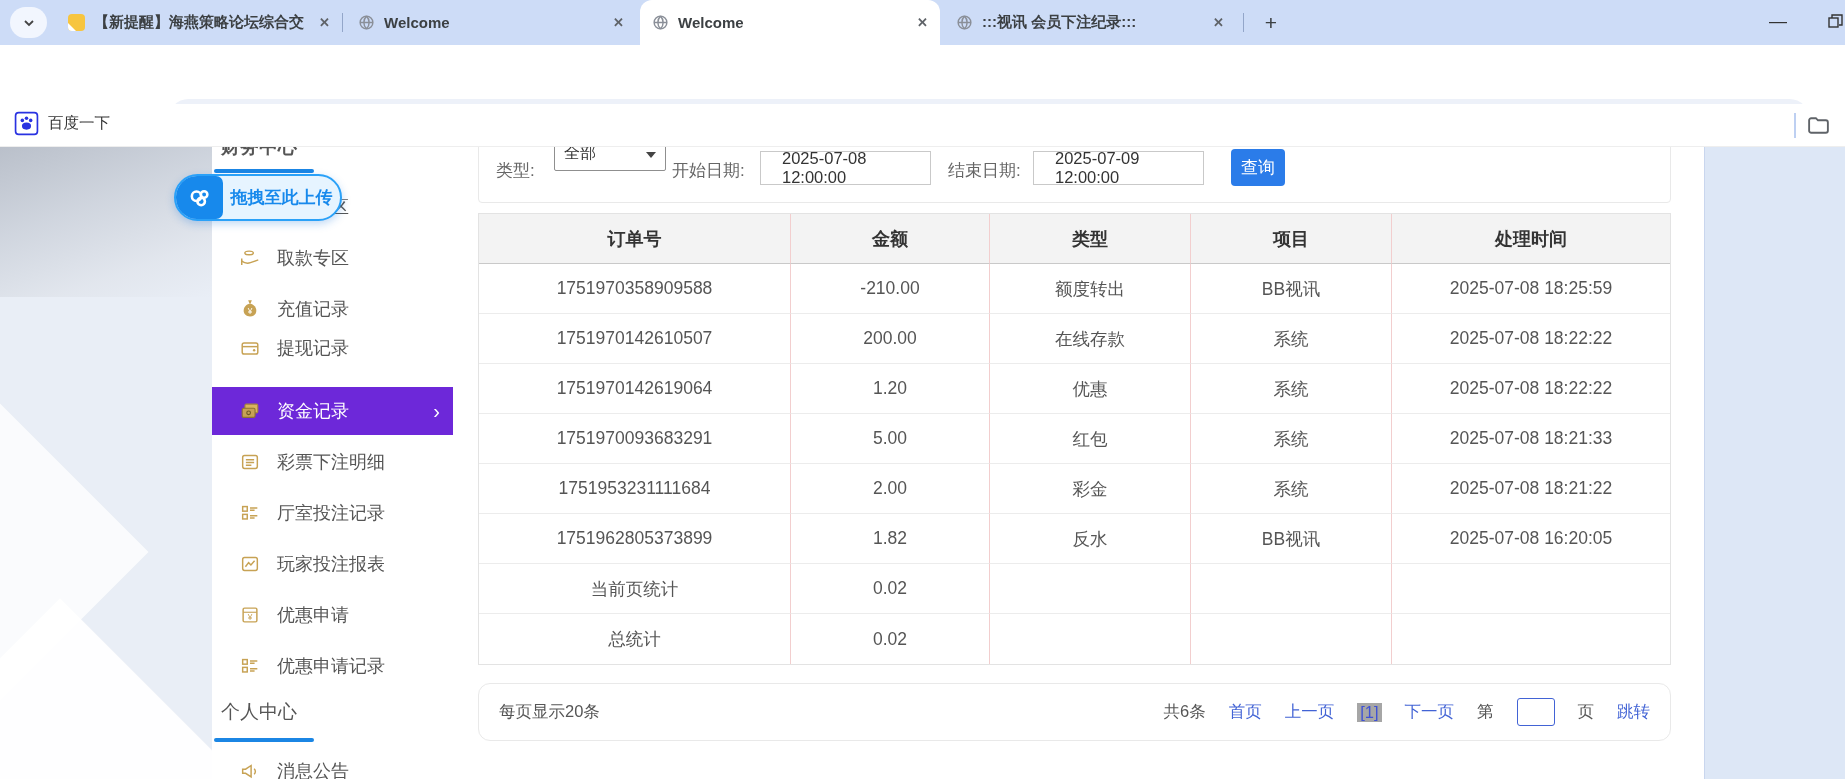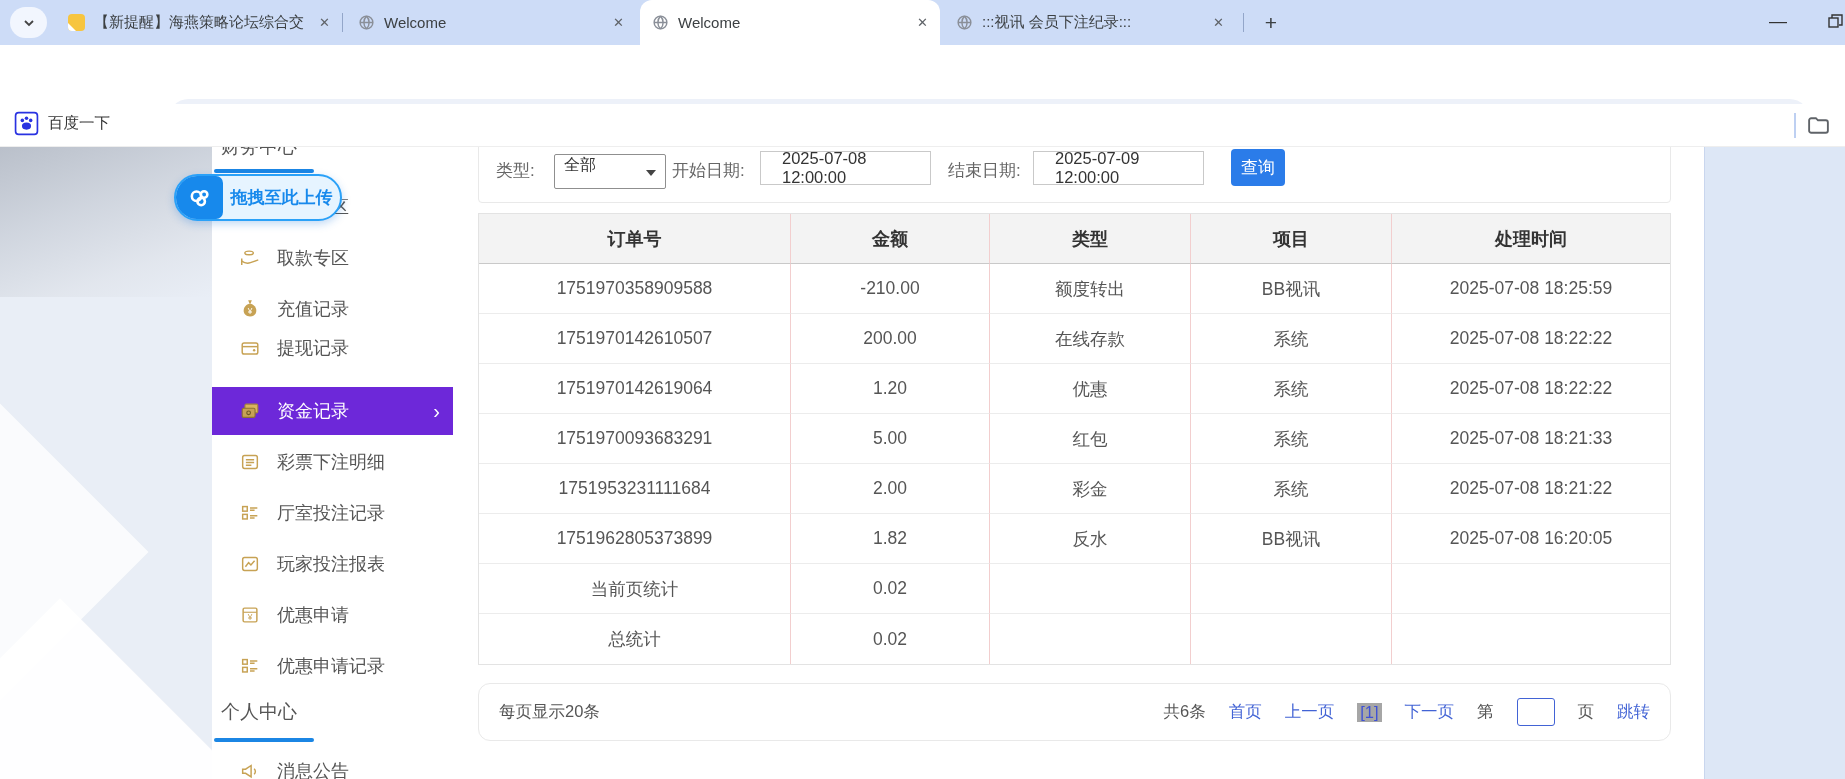--- a/index.html
+++ b/index.html
@@ -1,21 +1,21 @@
 <!DOCTYPE html>
 <html><head>
 <meta charset="utf-8">
 <style>
   * { margin:0; padding:0; box-sizing:border-box; font-family:"Liberation Sans", sans-serif; }
   html,body { width:1845px; height:779px; overflow:hidden; background:#fff; position:relative; }
 
   
   .tabstrip { position:absolute; left:0; top:0; width:1845px; height:45px; background:#cddcf7; }
   .tab-search { position:absolute; left:10px; top:7px; width:37px; height:31px; border-radius:16px; background:#f2f6fe; display:flex; align-items:center; justify-content:center; cursor:pointer; }
-  .tab { position:absolute; top:0; height:45px; display:flex; align-items:center; gap:9px; padding:0 12px; }
+  .tab { position:absolute; top:0; height:45px; display:flex; align-items:center; gap:9px; padding:0 12px;font-weight:bold; }
   .tab.active { background:#fff; border-radius:12px 12px 0 0; }
   .tab-title { flex:1; font-size:15px; color:#3c4043; white-space:nowrap; overflow:hidden; }
   .tab-close { color:#5f6368; font-size:13px; cursor:pointer; flex:0 0 auto; }
   .tsep { position:absolute; top:13px; width:1px; height:19px; background:#93a6c9; }
   .fav-doc { width:17px; height:17px; background:#f7c53f; border-radius:4px; position:relative; overflow:hidden; flex:0 0 auto; }
   .fav-doc::after { content:''; position:absolute; left:0; bottom:0; border-left:8px solid #fff; border-top:8px solid transparent; }
   .newtab { position:absolute; left:1256px; top:8px; width:30px; height:30px; display:flex; align-items:center; justify-content:center; font-size:21px; color:#3c4043; cursor:pointer; }
   .winbtn { position:absolute; top:0; width:46px; height:42px; display:flex; align-items:center; justify-content:center; color:#333; cursor:pointer; }
   .win-min { left:1755px; font-size:18px; }
   .win-restore { left:1812px; }
@@ -55,21 +55,21 @@
 
   
   .overlay-pill { position:absolute; left:174px; top:27px; width:168px; height:47px; border:2px solid #2aa1f8; background:#e6f4ff; border-radius:26px; display:flex; align-items:center; box-shadow:0 3px 8px rgba(30,120,220,.28); z-index:5; cursor:pointer; }
   .pill-logo { width:47px; height:43px; background:#1789ec; border-radius:21px 7px 7px 21px; display:flex; align-items:center; justify-content:center; }
   .pill-text { flex:1; text-align:center; color:#1789ec; font-weight:bold; font-size:17px; }
 
   
   .main { position:absolute; left:478px; top:0; width:1193px; height:632px; }
   .filter-box { position:absolute; left:0; top:-20px; width:1193px; height:76px; border:1px solid #e9e9e9; border-radius:4px; }
   .flabel { position:absolute; top:31px; font-size:17px; color:#666; }
-  .fselect { position:absolute; left:75px; top:26px; width:112px; height:35px; border:1px solid #8f8f8f; border-radius:2px; background:#fff; font-size:16px; color:#333; display:flex; padding-left:9px; cursor:pointer; }
+  .fselect { position:absolute; left:75px; top:8px; width:112px; height:35px; border:1px solid #8f8f8f; border-radius:2px; background:#fff; font-size:16px; color:#333; display:flex; align-items:center; padding-left:9px; cursor:pointer; }
   .fselect .arr { position:absolute; right:9px; top:15px; width:0; height:0; border-left:5px solid transparent; border-right:5px solid transparent; border-top:6px solid #444; }
   .finput { position:absolute; top:23px; width:171px; height:34px; border:1px solid #c9c9c9; background:#fff; font-size:16.5px; color:#333; display:flex; align-items:center; padding-left:21px; }
   .fbtn { position:absolute; left:752px; top:21px; width:54px; height:37px; background:#2b7ce9; border-radius:4px; color:#fff; font-size:17px; display:flex; align-items:center; justify-content:center; cursor:pointer; }
 
   .data-table { position:absolute; left:0; top:66px; width:1193px; border:1px solid #e3e3e3; background:#fff; }
   .trow { display:grid; grid-template-columns:312px 199px 201px 201px 278px; }
   .trow > div { height:50px; display:flex; align-items:center; justify-content:center; font-size:17.5px; color:#555; border-right:1px solid #f2cece; border-bottom:1px solid #ececec; }
   .trow > div:last-child { border-right:none; }
   .trow.thead > div { background:#f3f3f3; font-weight:bold; color:#333; font-size:18px; border-bottom:1px solid #c9c9c9; }
   .trow:last-child > div { border-bottom:none; }
@@ -193,21 +193,21 @@
 
 <div class="page">
   <div class="bg-left">
     <div class="photo"></div>
     <div class="tri tri1"></div>
     <div class="tri tri2"></div>
   </div>
   <div class="bg-right"></div>
 
   <div class="sidebar">
-    <div class="side-title" style="top:-13px;">财务中心</div>
+    <div class="side-title" style="top:-13px;font-weight:bold;">财务中心</div>
     <div class="underline" style="top:22px;"></div>
 
     <div class="side-item" style="top:36px;">
       <svg class="gicon" viewBox="0 0 24 24">
           <ellipse cx="12" cy="8" rx="6" ry="2.4" fill="none" stroke="#c7a254" stroke-width="1.6"></ellipse>
           <path d="M6 8v8c0 1.3 2.7 2.4 6 2.4s6-1.1 6-2.4V8" fill="none" stroke="#c7a254" stroke-width="1.6"></path>
         </svg>
       <span>存款专区</span>
     </div>
     <div class="side-item" style="top:87px;">

